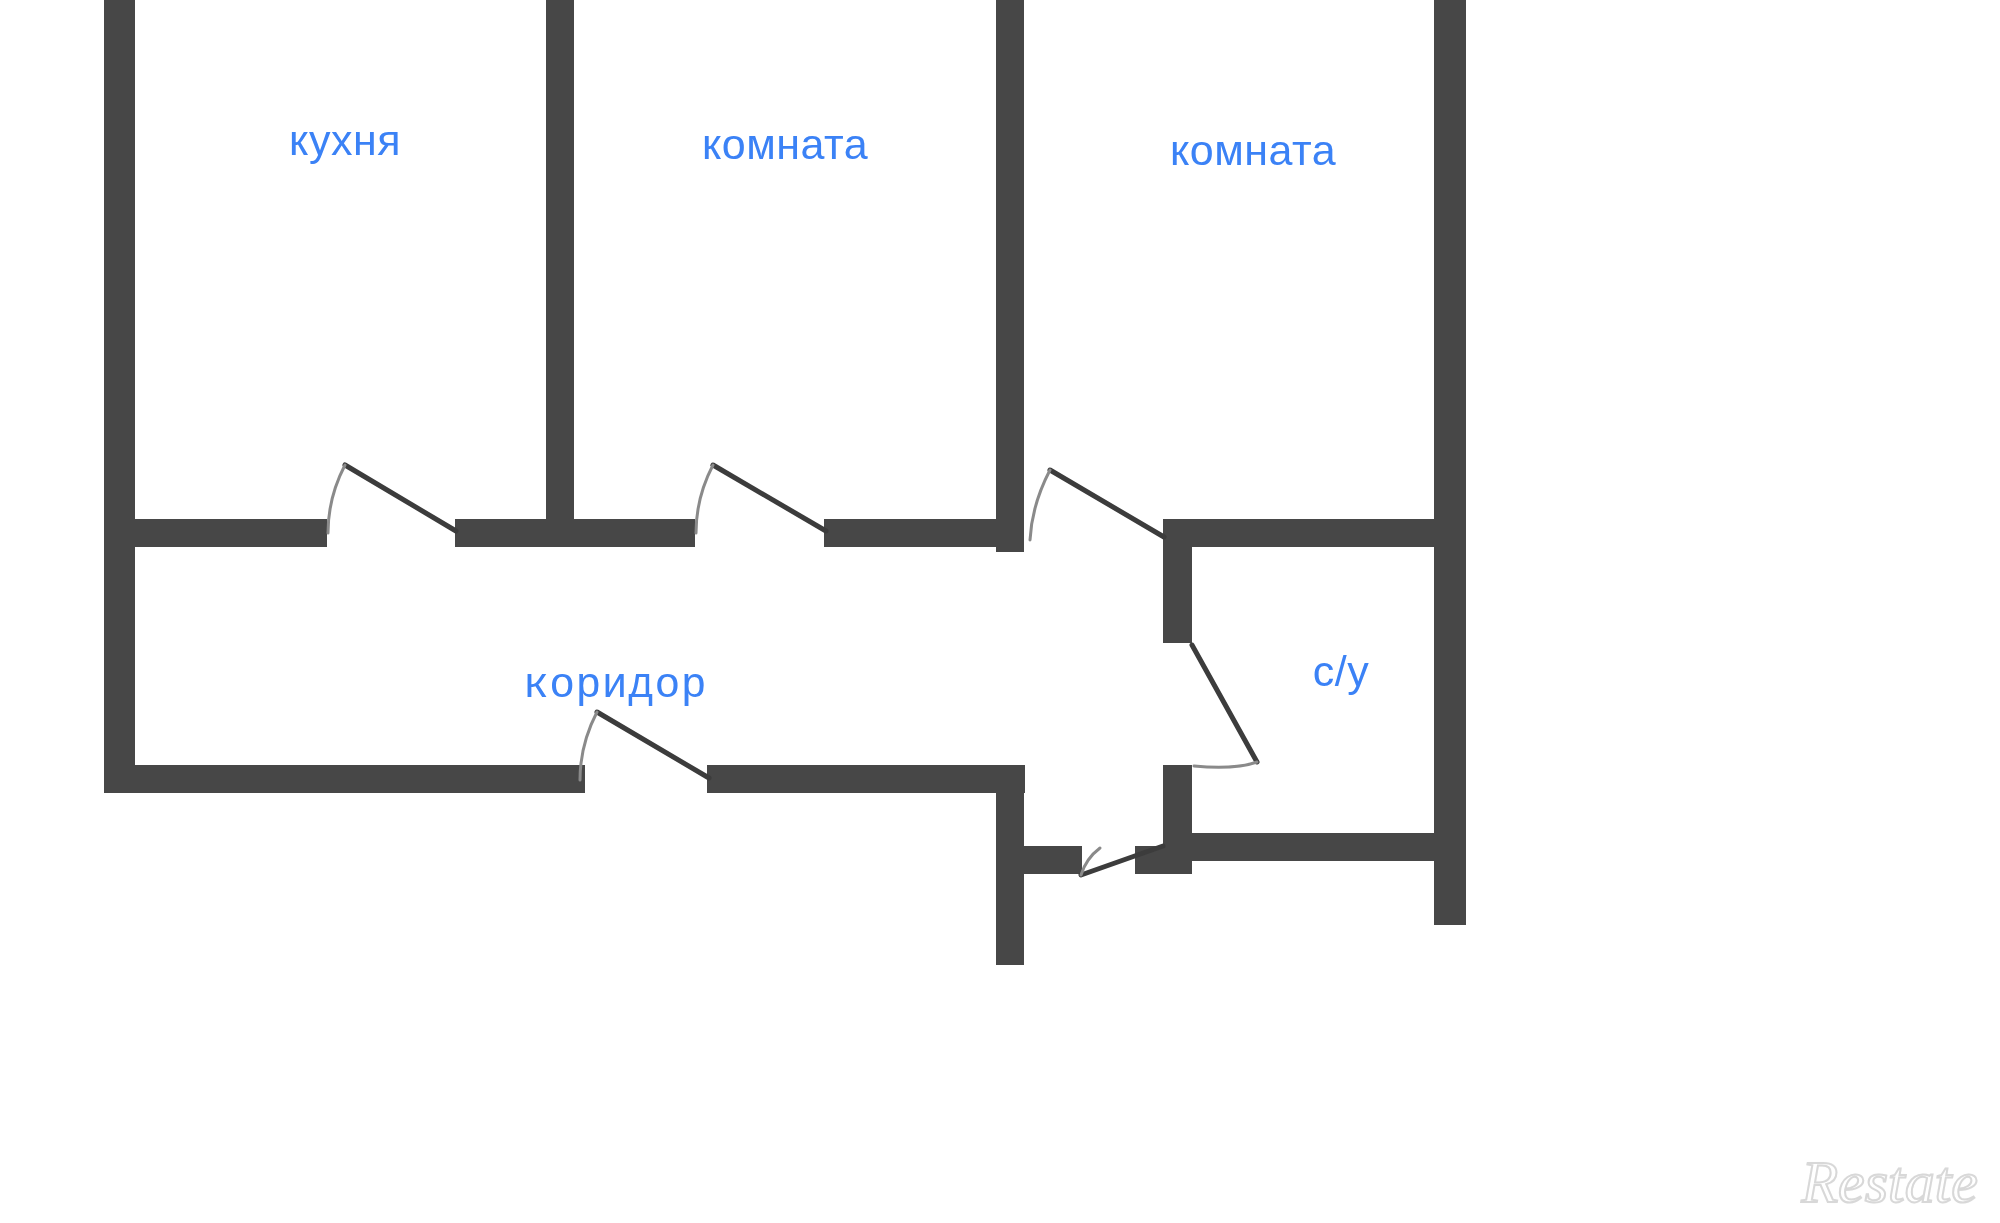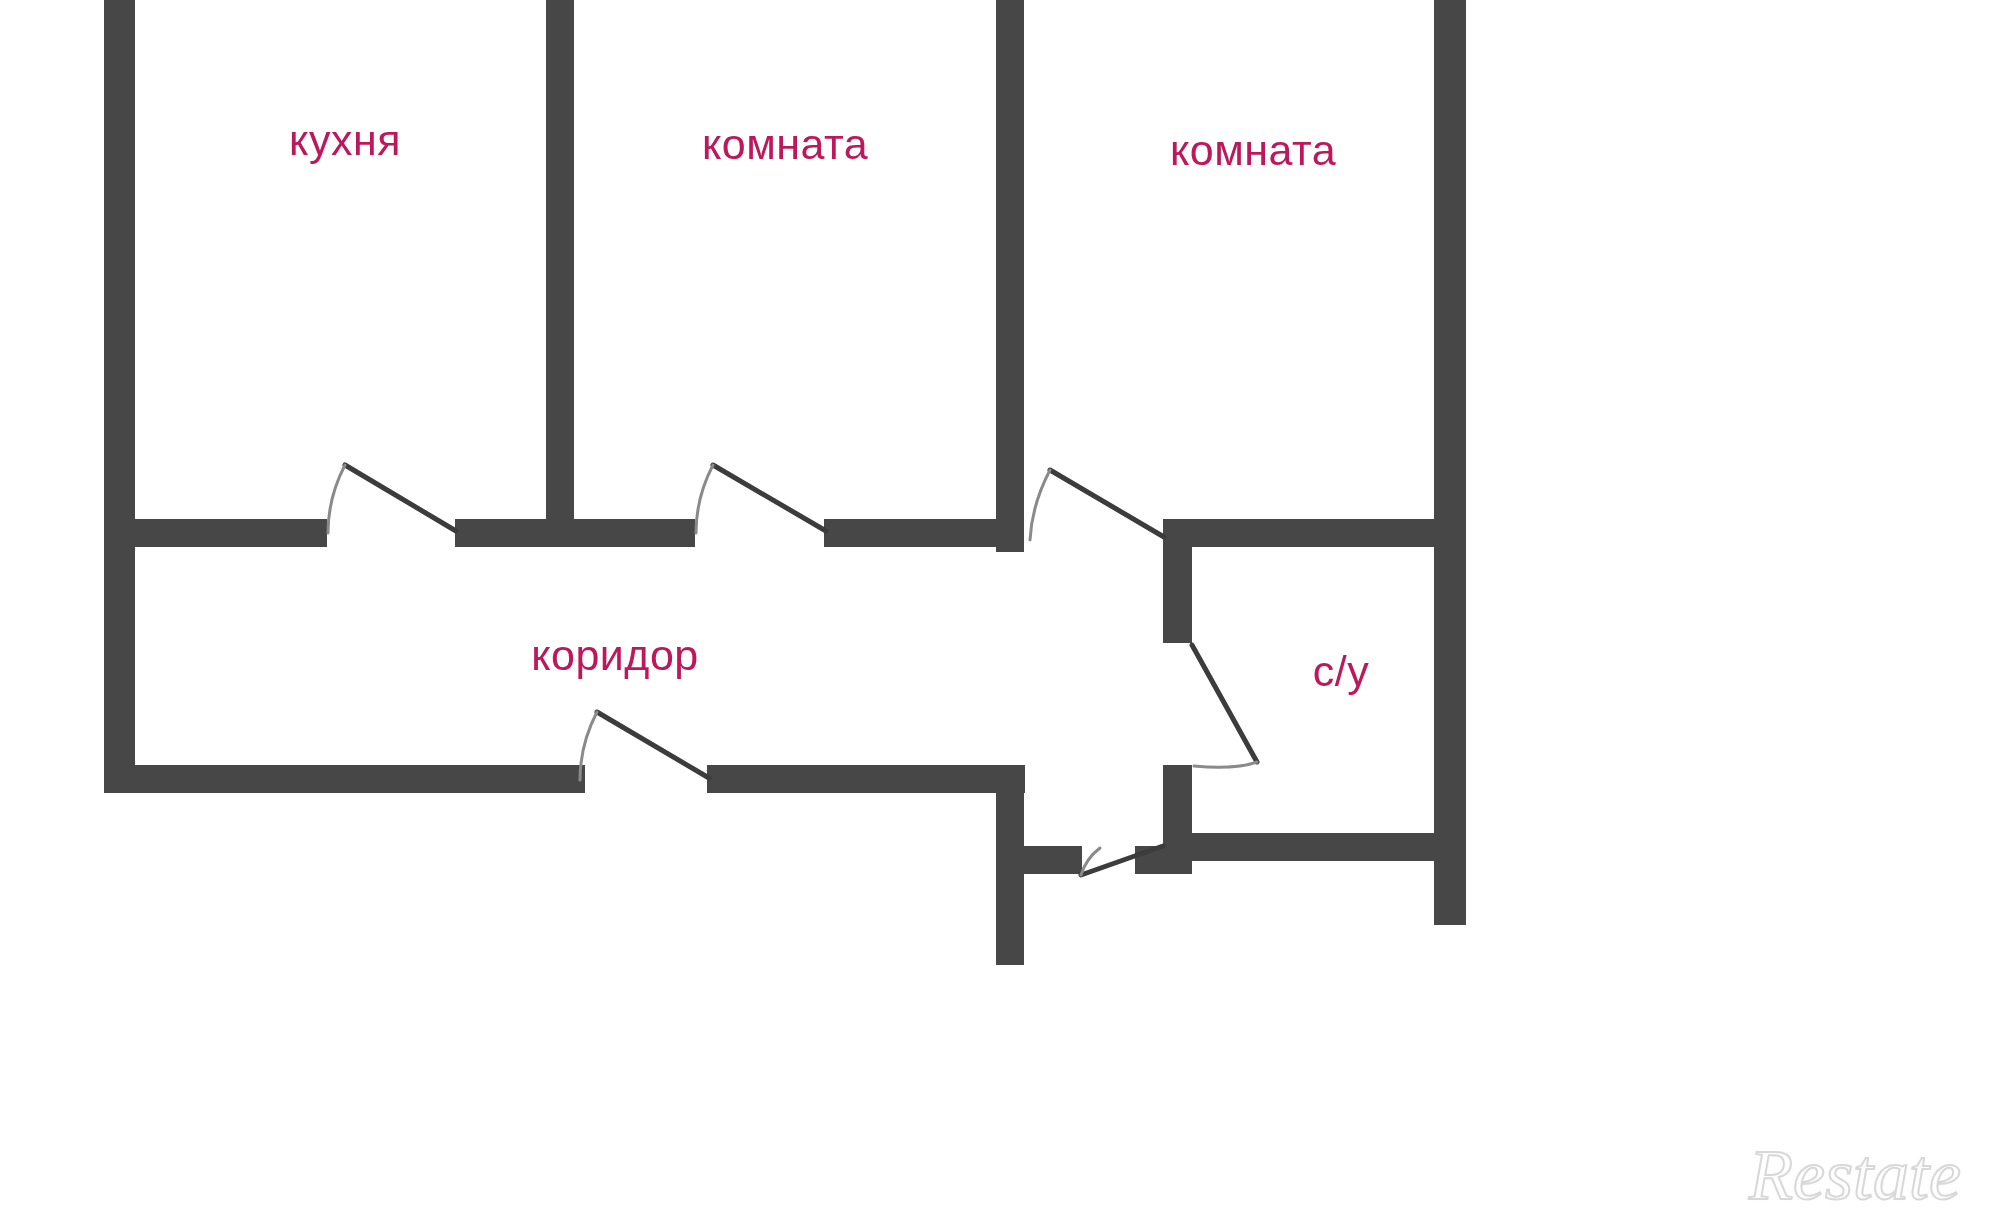--- a/index.html
+++ b/index.html
@@ -17,21 +17,21 @@
   }
   #plan-svg {
     position: absolute;
     inset: 0;
     width: 2000px;
     height: 1223px;
     display: block;
   }
   .room-label {
     position: absolute;
-    color: #be185d;
+    color: #3b82f6;
     font-family: "Liberation Sans", sans-serif;
     font-size: 43px;
     font-weight: 400;
     letter-spacing: 0.5px;
     white-space: nowrap;
     transform: translate(-50%, -50%);
     user-select: none;
   }
   .watermark-center {
     position: absolute;
@@ -41,24 +41,24 @@
     color: #fafafa;
     font-size: 120px;
     font-weight: 700;
     font-family: "Liberation Serif", serif;
     letter-spacing: 4px;
     white-space: nowrap;
     user-select: none;
   }
   .watermark-brand {
     position: absolute;
-    right: 39px;
+    right: 22px;
     bottom: 6px;
     font-family: "Liberation Serif", serif;
-    font-size: 72px;
+    font-size: 60px;
     font-style: italic;
     color: #ffffff;
     -webkit-text-stroke: 2px #d8d8d8;
     text-shadow: 0 0 2px rgba(0,0,0,0.10);
     white-space: nowrap;
     user-select: none;
   }
 </style>
 </head>
 <body>
@@ -141,19 +141,19 @@
 
     </g>
   </svg>
 
   <div class="room-label" style="left:345px; top:140px;">кухня</div>
 
   <div class="room-label" style="left:785px; top:144px;">комната</div>
 
   <div class="room-label" style="left:1253px; top:150px;">комната</div>
 
-  <div class="room-label" style="left:615px; top:655px;">коридор</div>
+  <div class="room-label" style="left:615px; top:685px;font-family:Liberation Mono, monospace;">коридор</div>
 
   <div class="room-label" style="left:1341px; top:671px;">с/у</div>
 
   <div class="watermark-brand">Restate</div>
 
 </div>
 
 </body></html>

